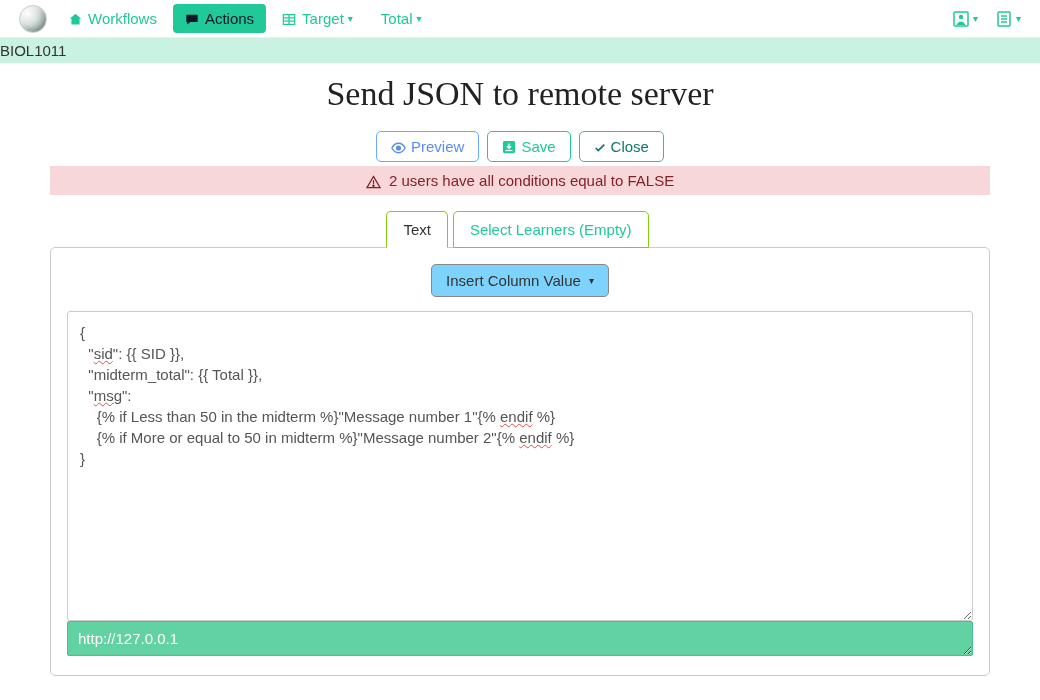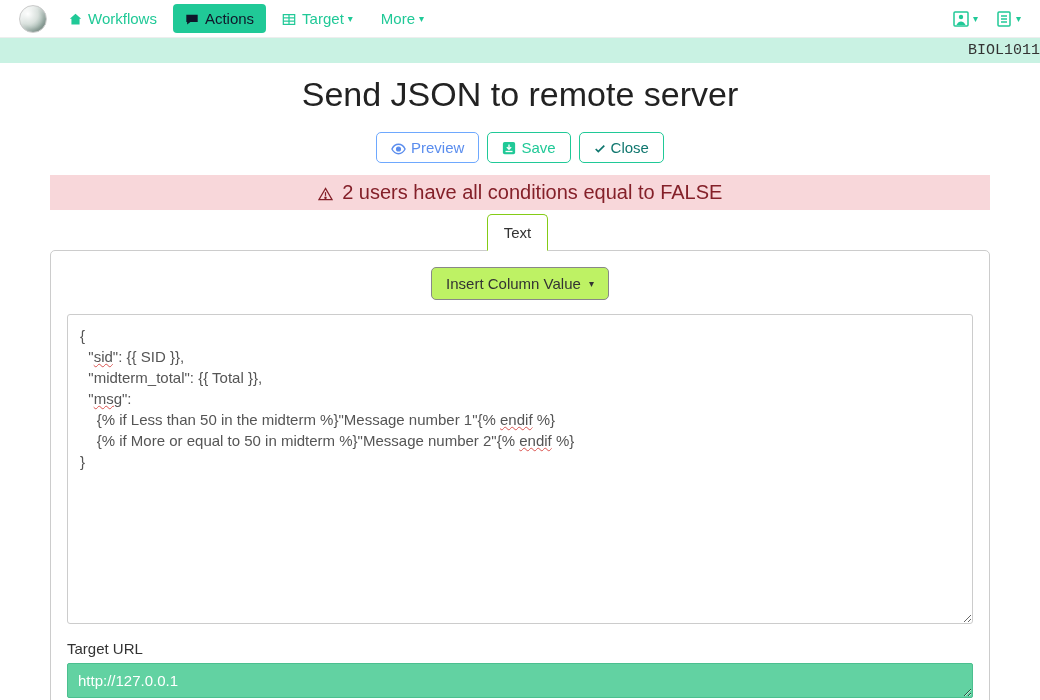--- a/index.html
+++ b/index.html
@@ -7,42 +7,42 @@
   
   .navbar { display: flex; align-items: center; padding: 4px 19px; border-bottom: 1px solid #eee; }
   .logo { width: 28px; height: 28px; border-radius: 50%; background: radial-gradient(circle at 30% 30%, #fff, #d8e0dc 40%, #9bb0a8 70%, #6b8077); border: 1px solid #ccc; margin-right: 10px; box-shadow: inset 2px 2px 4px rgba(255,255,255,0.6), inset -2px -2px 4px rgba(0,0,0,0.15); }
   .nav-item { display: inline-flex; align-items: center; padding: 6px 12px; margin-right: 4px; color: #20c997; text-decoration: none; border-radius: 4px; cursor: pointer; font-size: 15px; }
   .nav-item.active { background: #20c997; color: #0f172a; }
   .nav-item .ic { margin-right: 6px; font-size: 13px; }
   .nav-caret { margin-left: 4px; font-size: 10px; }
   .navbar-right { margin-left: auto; display: flex; align-items: center; }
   .right-item { color: #20c997; margin-left: 18px; cursor: pointer; display: inline-flex; align-items: center; font-size: 16px; }
   
-  .project-bar { background: #c9f2e3; text-align: right; padding: 4px 0; font-size: 15px; color: #333; font-family: Liberation Mono, monospace; }
+  .project-bar { background: #c9f2e3; text-align: left; padding: 4px 0; font-size: 15px; color: #333; }
   
-  .page-title { text-align: center; font-size: 34px; font-weight: 500; margin: 12px 0 18px; color: #222; }
+  .page-title { text-align: center; font-size: 34px; font-weight: 500; margin: 12px 0 18px; color: #222; font-family: Liberation Serif, serif; }
   
-  .action-buttons { display: flex; justify-content: center; gap: 8px; margin-bottom: 12px; }
+  .action-buttons { display: flex; justify-content: center; gap: 8px; margin-bottom: 4px; }
   .btn { display: inline-flex; align-items: center; padding: 6px 14px; border: 1px solid; border-radius: 5px; font-size: 15px; background: #fff; cursor: pointer; }
   .btn .ic { margin-right: 5px; font-size: 13px; }
   .btn-preview { border-color: #6ea8fe; color: #5a8dee; }
   .btn-save { border-color: #20c997; color: #20c997; justify-content: space-between; }
   .btn-close { border-color: #20c997; color: #0f766e; }
   
-  .alert { background: #f8d7da; color: #842029; text-align: center; padding: 6px 0; margin: 0 50px 4px; font-size: 20px; }
+  .alert { background: #f8d7da; color: #842029; text-align: center; padding: 6px 0; margin: 0 50px 16px; font-size: 15px; }
   .alert .ic { margin-right: 4px; }
   
   .tabs { display: flex; justify-content: center; margin-bottom: -1px; }
   .tab { padding: 9px 16px; border: 1px solid #84cc16; background: #fff; color: #20c997; cursor: pointer; font-size: 15px; border-radius: 5px 5px 0 0; margin-right: 5px; }
   .tab.active { color: #333; border-bottom-color: #fff; position: relative; z-index: 2; }
   
   .panel { border: 1px solid #ccc; border-radius: 5px; margin: 0 50px; padding: 16px; }
   
   .insert-wrap { display: flex; justify-content: center; margin-bottom: 14px; }
-  .insert-btn { padding: 7px 14px; border: 1px solid #888; border-radius: 5px; background: #bef264; cursor: pointer; font-size: 15px; color: #333; display: inline-flex; align-items: center; }
+  .insert-btn { padding: 7px 14px; border: 1px solid #888; border-radius: 5px; background: #7dd3fc; cursor: pointer; font-size: 15px; color: #333; display: inline-flex; align-items: center; }
   .insert-btn .caret { margin-left: 8px; font-size: 10px; }
   
   .editor { width: 100%; min-height: 310px; border: 1px solid #ccc; border-radius: 3px; padding: 10px 12px; font-family: -apple-system, BlinkMacSystemFont, "Segoe UI", Helvetica, Arial, sans-serif; font-size: 15px; line-height: 1.4; color: #555; resize: both; overflow: auto; white-space: pre; }
   .editor .spell { text-decoration: underline wavy #d9534f; text-decoration-thickness: 1px; }
   
   .url-label { margin-top: 16px; margin-bottom: 6px; font-size: 15px; color: #333; }
   .url-input { width: 100%; padding: 8px 10px; background: #62d2a2; border: 1px solid #4bbf8f; color: #fff; font-size: 15px; border-radius: 2px; resize: both; overflow: auto; font-family: inherit; }
   .url-input::placeholder { color: #fff; }
   
   svg { display: inline-block; vertical-align: middle; }
@@ -74,21 +74,21 @@
           <rect x="1" y="2" width="14" height="12"></rect>
           <line x1="1" y1="6" x2="15" y2="6"></line>
           <line x1="1" y1="10" x2="15" y2="10"></line>
           <line x1="8" y1="2" x2="8" y2="14"></line>
         </svg>
     </span>
     <span>Target</span>
     <span class="nav-caret">▾</span>
   </a>
   <a class="nav-item">
-    <span>More</span>
+    <span>Total</span>
     <span class="nav-caret">▾</span>
   </a>
   <div class="navbar-right">
     <span class="right-item">
       <svg width="16" height="16" viewBox="0 0 16 16" fill="none" stroke="currentColor" stroke-width="1.5">
           <rect x="1" y="1" width="14" height="14" rx="1"></rect>
           <circle cx="8" cy="6" r="2.2" fill="currentColor" stroke="none"></circle>
           <path d="M3.5 14c1-2.5 3-3.5 4.5-3.5s3.5 1 4.5 3.5" fill="currentColor" stroke="none"></path>
         </svg>
       <span class="nav-caret">▾</span>
@@ -147,33 +147,33 @@
         <path d="M8 1L15 13H1L8 1z"></path>
         <line x1="8" y1="5" x2="8" y2="9"></line>
         <circle cx="8" cy="11" r="0.7" fill="currentColor"></circle>
       </svg>
   </span>
   <span>2 users have all conditions equal to FALSE</span>
 </div>
 
 <div class="tabs">
   <div class="tab active"><span>Text</span></div>
+  <div class="tab"><span>Select Learners (Empty)</span></div>
 </div>
 
 <div class="panel">
   <div class="insert-wrap">
     <button class="insert-btn">
       <span>Insert Column Value</span>
       <span class="caret">▾</span>
     </button>
   </div>
 
   <div class="editor" contenteditable="true" style=""><span>{</span>
 <span>  "</span><span class="spell">sid</span><span>": {{ SID }},</span>
 <span>  "midterm_total": {{ Total }},</span>
 <span>  "</span><span class="spell">msg</span><span>":</span>
 <span>    {% if Less than 50 in the midterm %}"Message number 1"{% </span><span class="spell">endif</span><span> %}</span>
 <span>    {% if More or equal to 50 in midterm %}"Message number 2"{% </span><span class="spell">endif</span><span> %}</span>
 <span>}</span></div>
 
-  <div class="url-label">Target URL</div>
   <textarea class="url-input" rows="1" style="">http://127.0.0.1</textarea>
 </div>
 
 </body></html>

